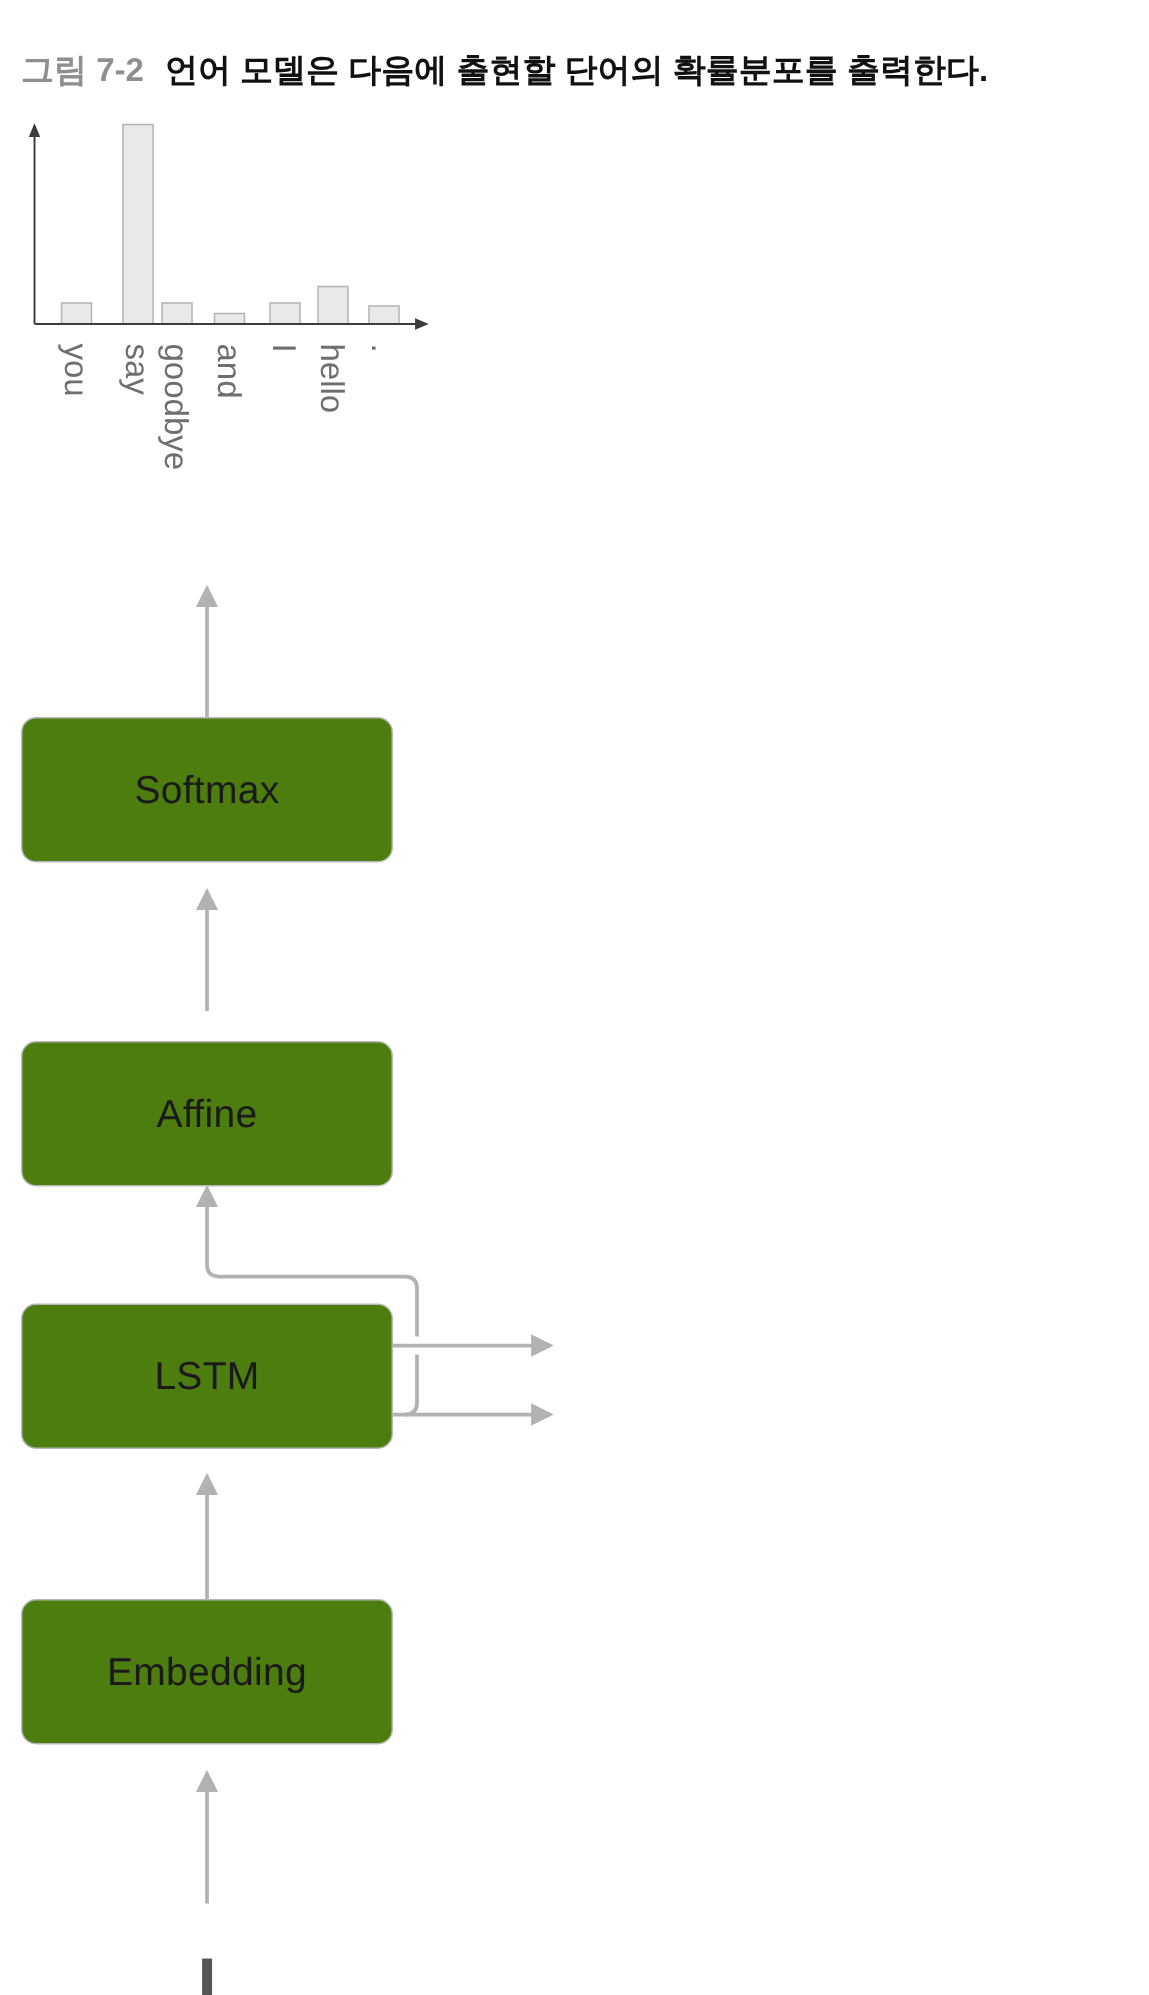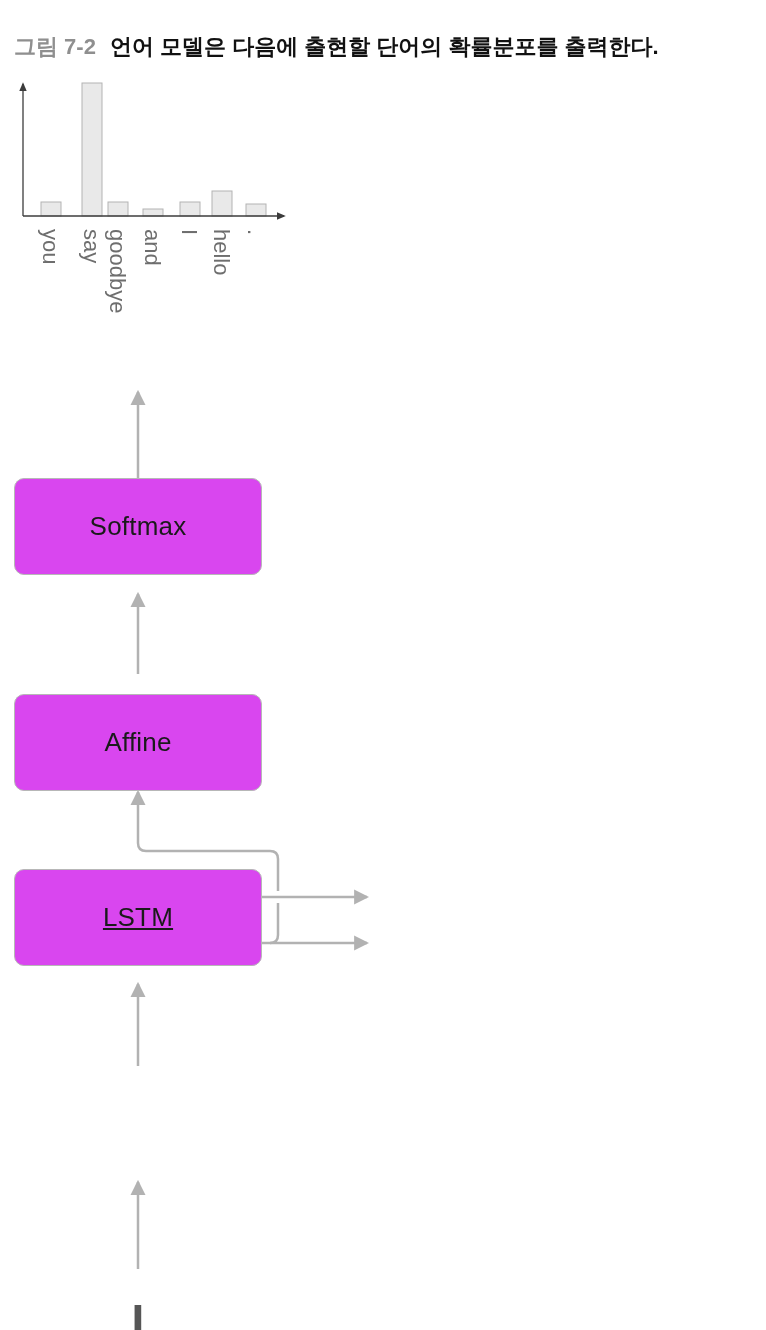--- a/index.html
+++ b/index.html
@@ -23,27 +23,27 @@
     position:absolute;left:14px;top:7px;width:750px;
     font-size:22px;font-weight:700;line-height:1.3;white-space:nowrap;
   }
   .figure-tag{color:var(--figure-tag);}
   .figure-caption{color:var(--caption);margin-left:14px;}
 
   svg.canvas{position:absolute;left:0;top:0;width:766px;height:1330px;}
 
   .node{
     position:absolute;left:14px;width:248px;height:97px;
-    background:#d946ef;border:1.5px solid var(--box-border);border-radius:10px;
+    background:#4d7c0f;border:1.5px solid var(--box-border);border-radius:10px;
     display:flex;align-items:center;justify-content:center;
     font-size:26px;color:var(--box-text);letter-spacing:0.2px;
   }
   .node-softmax{top:452px;}
   .node-affine{top:668px;}
-  .node-lstm{top:843px;text-decoration:underline;}
+  .node-lstm{top:843px;}
   .node-embedding{top:1040px;}
 
   .input-word{
     position:absolute;left:108px;top:1268px;width:60px;
     text-align:center;font-size:46px;font-weight:600;color:var(--input-word);
   }
 
   .arrow-line{stroke:var(--arrow);stroke-width:2.5;fill:none;}
   .axis-line{stroke:var(--axis);stroke-width:1.3;fill:none;}
   #grayArrowHead path{fill:var(--arrow);}
@@ -99,15 +99,16 @@
     <path class="arrow-line" d="M262,871 H367" marker-end="url(#grayArrowHead)"></path>
     <path class="arrow-line" d="M262,917 H367" marker-end="url(#grayArrowHead)"></path>
 
     <path class="arrow-line" d="M270,917 Q278,917 278,909 V877"></path>
     <path class="arrow-line" d="M278,865 V833 Q278,825 270,825 H146 Q138,825 138,817 V766" marker-end="url(#grayArrowHead)"></path>
   </svg>
 
   <div class="node node-softmax">Softmax</div>
   <div class="node node-affine">Affine</div>
   <div class="node node-lstm">LSTM</div>
+  <div class="node node-embedding">Embedding</div>
 
   <div class="input-word">I</div>
 </div>
 
 </body></html>

